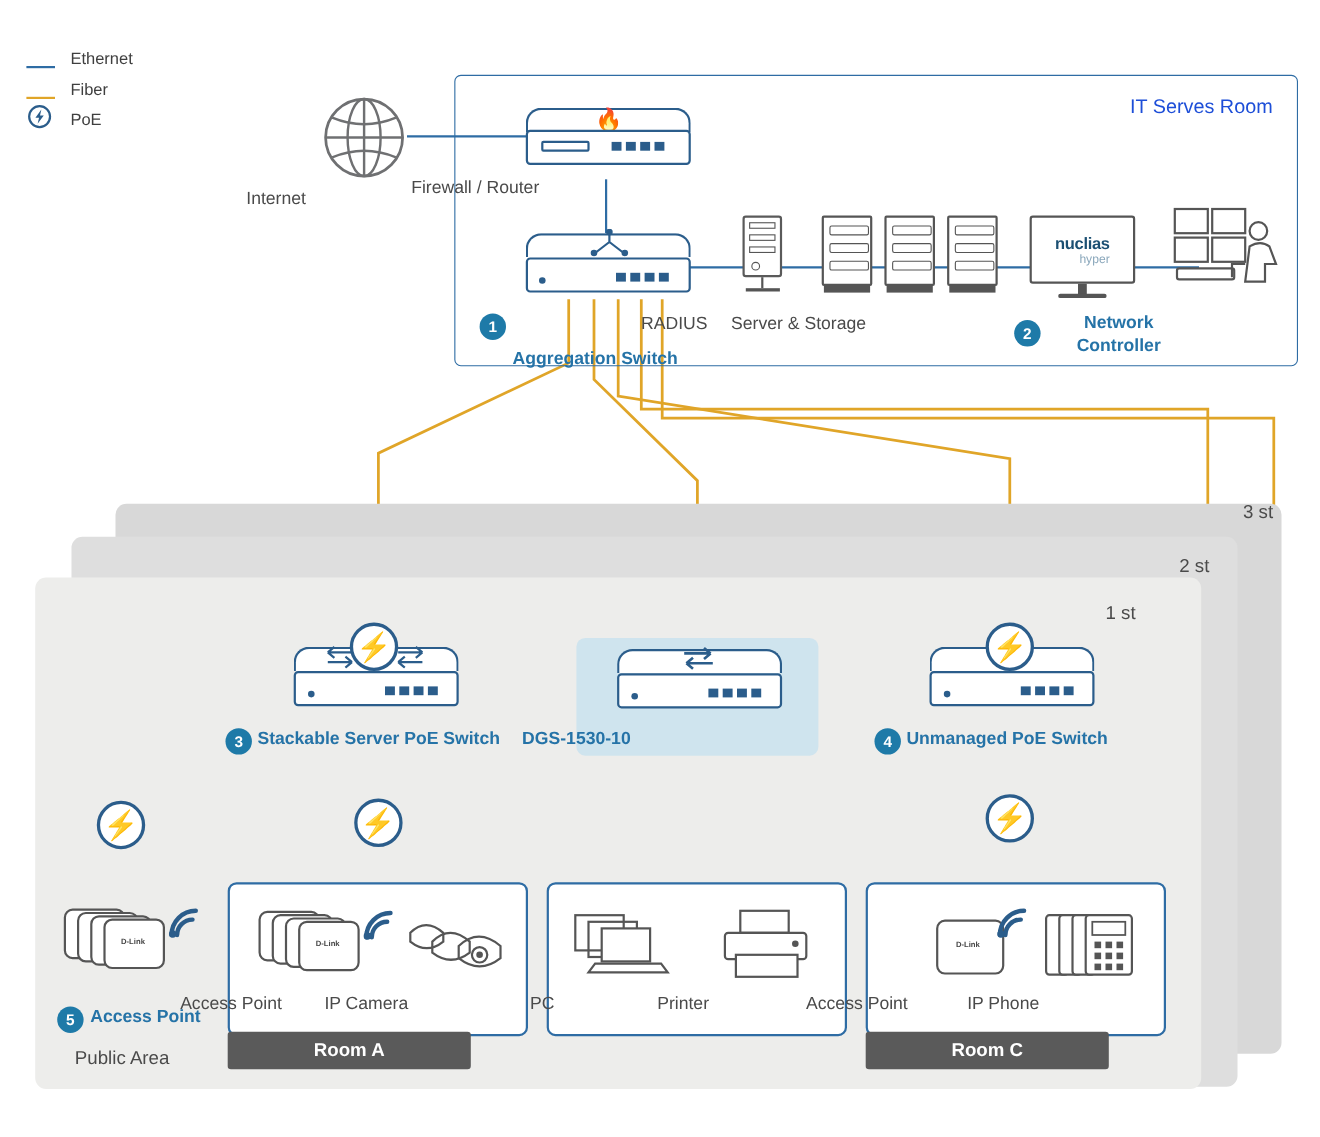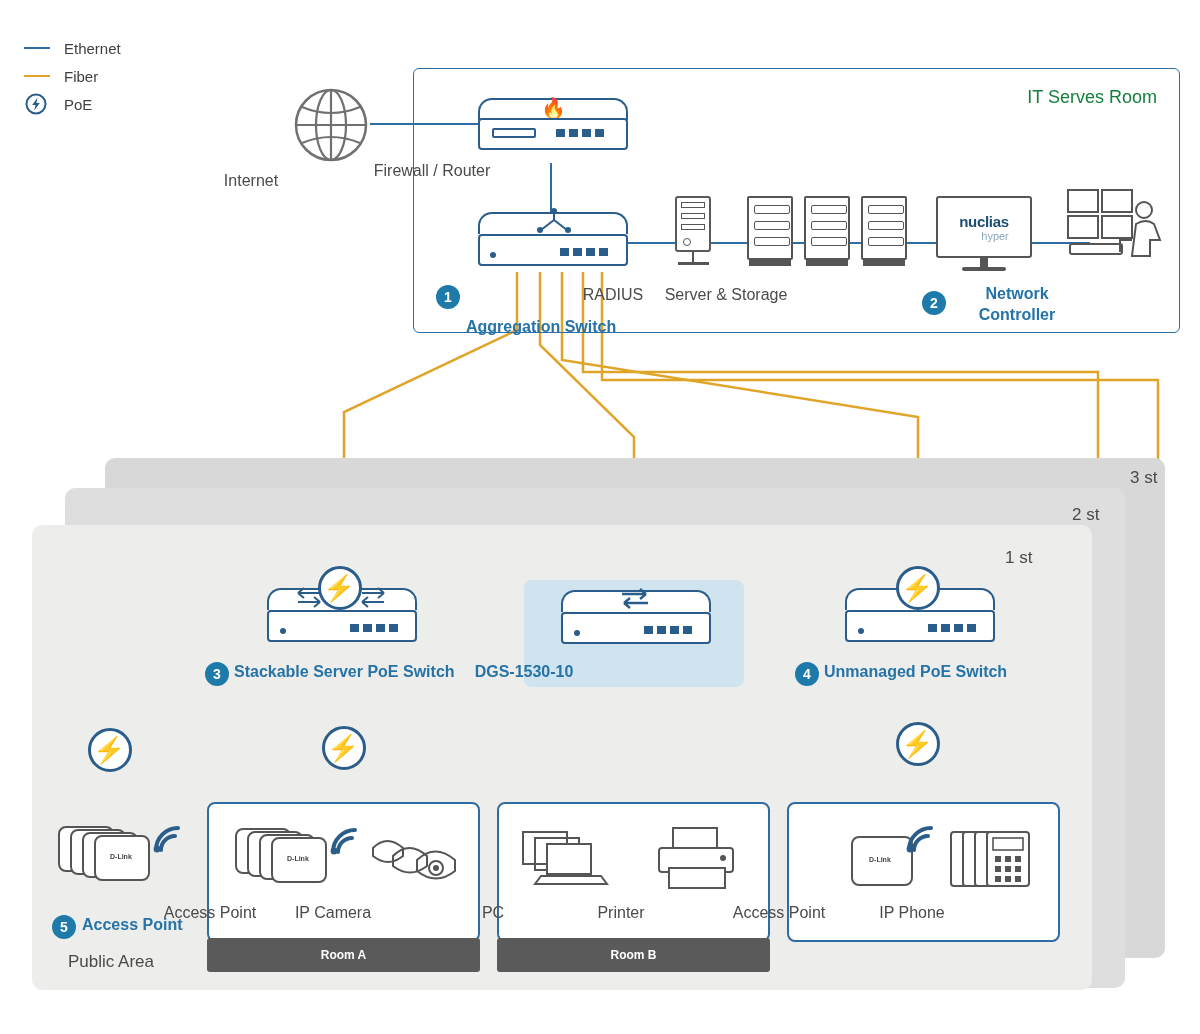--- a/index.html
+++ b/index.html
@@ -9,58 +9,58 @@
     background:#ffffff;
     font-family:"Liberation Sans", sans-serif;
     color:#4a4a4a;
     overflow:hidden;
   }
   .abs { position:absolute; }
   svg.layer { position:absolute; left:0; top:0; width:1200px; height:1034px; pointer-events:none; }
 
   
   #legend { left:24px; top:34px; width:200px; }
-  .legend-row { display:flex; align-items:center; height:28px; }
+  .legend-row { display:flex; align-items:flex-end; height:28px; }
   .legend-key { width:40px; display:flex; align-items:center; justify-content:flex-start; }
   .legend-label { font-size:15px; color:#3f3f3f; }
   .line-eth { width:26px; height:2px; background:#2e6ca4; display:block; }
   .line-fib { width:26px; height:2px; background:#e0a528; display:block; }
 
   
   .it-room {
     left:413px; top:68px; width:767px; height:265px;
     border:1.5px solid #2e6ca4; border-radius:6px; background:transparent;
   }
   .it-room-title {
     position:absolute; right:22px; top:18px;
-    font-size:18px; color:#15803d;
+    font-size:18px; color:#1d4ed8;
   }
 
   .floor {
     background:#d9d9d9; border-radius:10px;
   }
   #floor3 { left:105px; top:458px; width:1060px; height:500px; background:#d8d8d8; }
   #floor2 { left:65px; top:488px; width:1060px; height:500px; background:#dedede; }
   #floor1 { left:32px; top:525px; width:1060px; height:465px; background:#ededeb; }
   .floor-label { position:absolute; font-size:17px; color:#4a4a4a; }
-  #floor3-label { left:1130px; top:468px; }
+  #floor3-label { left:1130px; top:456px; }
   #floor2-label { left:1072px; top:505px; }
   #floor1-label { left:1005px; top:548px; }
 
   .room-box {
     border:2px solid #2e6ca4; border-radius:8px; background:#ffffff;
   }
   #roomA { left:207px; top:802px; width:273px; height:140px; }
   #roomB { left:497px; top:802px; width:273px; height:140px; }
   #roomC { left:787px; top:802px; width:273px; height:140px; }
   .room-footer {
-    position:absolute; bottom:-32px; left:-2px; width:273px; height:34px;
+    position:absolute; bottom:-32px; left:-2px; width:221px; height:34px;
     background:#5a5a5a; color:#ffffff; border-radius:3px;
     display:flex; align-items:center; justify-content:center;
-    font-size:12px; font-weight:bold;
+    font-size:17px; font-weight:bold;
   }
 
   .highlight-box {
     left:524px; top:580px; width:220px; height:107px;
     background:#cfe4ee; border-radius:8px;
   }
 
   
   .dev-label { position:absolute; font-size:16px; color:#4a4a4a; text-align:center; }
   .dev-label.blue { color:#2573a7; font-weight:bold; }
@@ -404,21 +404,20 @@
   <div class="abs" style="left:152px; top:22px;">
     <svg width="100" height="66" viewBox="0 0 100 66">
       <rect x="22" y="2" width="44" height="20" fill="#fff" stroke="#555" stroke-width="2"></rect>
       <rect x="8" y="22" width="74" height="24" rx="3" fill="#fff" stroke="#555" stroke-width="2"></rect>
       <rect x="18" y="42" width="56" height="20" fill="#fff" stroke="#555" stroke-width="2"></rect>
       <circle cx="72" cy="32" r="3" fill="#555"></circle>
     </svg>
   </div>
   <div class="dev-label center" style="left:202px; top:100px; width:160px; margin-left:-80px;">Printer</div>
 
-  <div class="room-footer">Room B</div>
 </div>
 
 <div class="abs room-box" id="roomC">
 
   <div class="abs" style="left:38px; top:18px; width:120px; height:70px;">
     <div class="ap-card" style="left:24px; top:14px; width:62px; height:50px;">
       <div class="ap-text" style="left:16px; top:18px;">D-Link</div>
     </div>
     <svg class="abs" style="left:76px; top:-2px;" width="36" height="34" viewBox="0 0 36 34">
       <path d="M6 30 a22 22 0 0 1 22 -22" fill="none" stroke="#2b5d8b" stroke-width="4" stroke-linecap="round"></path>
@@ -441,13 +440,14 @@
       <rect x="46" y="40" width="6" height="6" fill="#555"></rect>
         <rect x="56" y="40" width="6" height="6" fill="#555"></rect>
         <rect x="66" y="40" width="6" height="6" fill="#555"></rect>
       <rect x="46" y="50" width="6" height="6" fill="#555"></rect>
         <rect x="56" y="50" width="6" height="6" fill="#555"></rect>
         <rect x="66" y="50" width="6" height="6" fill="#555"></rect>
     </svg>
   </div>
   <div class="dev-label center" style="left:203px; top:100px; width:160px; margin-left:-80px;">IP Phone</div>
 
+  <div class="room-footer">Room C</div>
 </div>
 
 </body></html>

